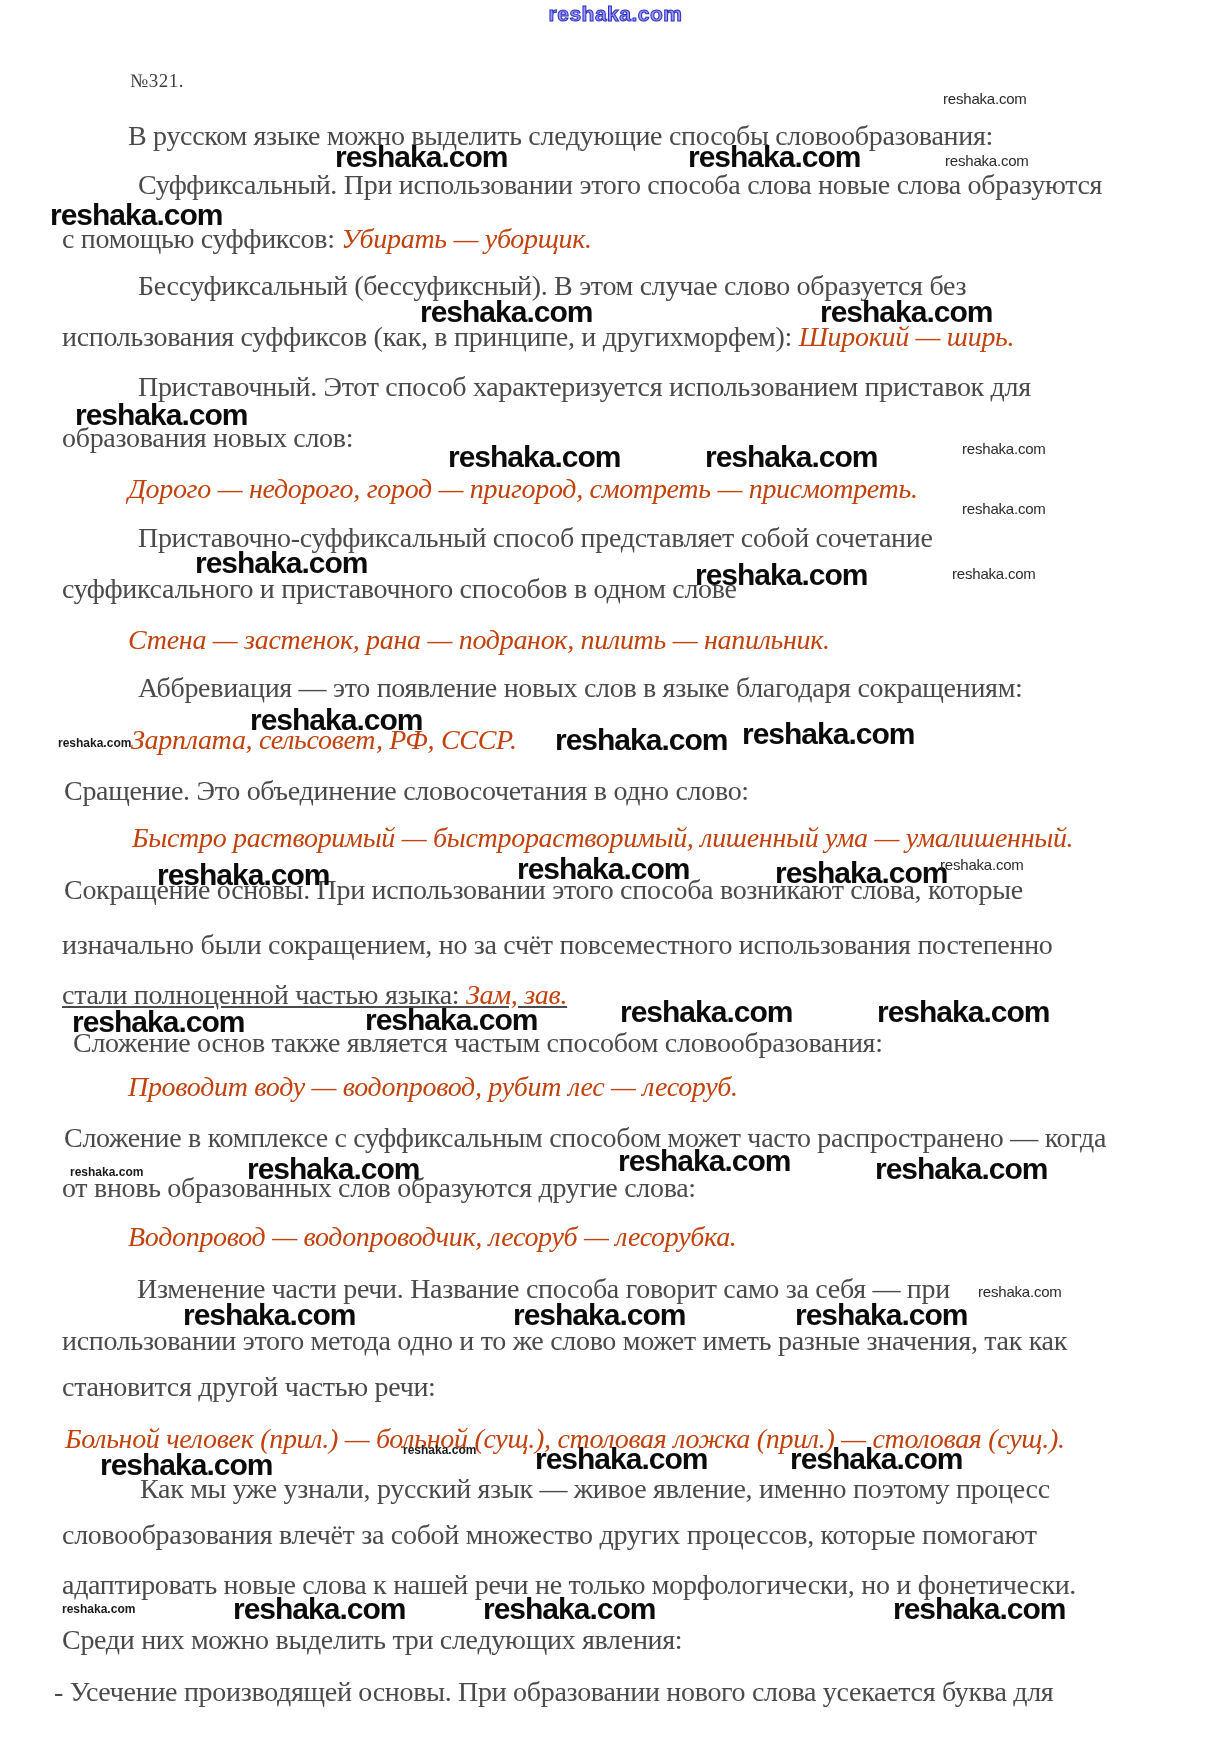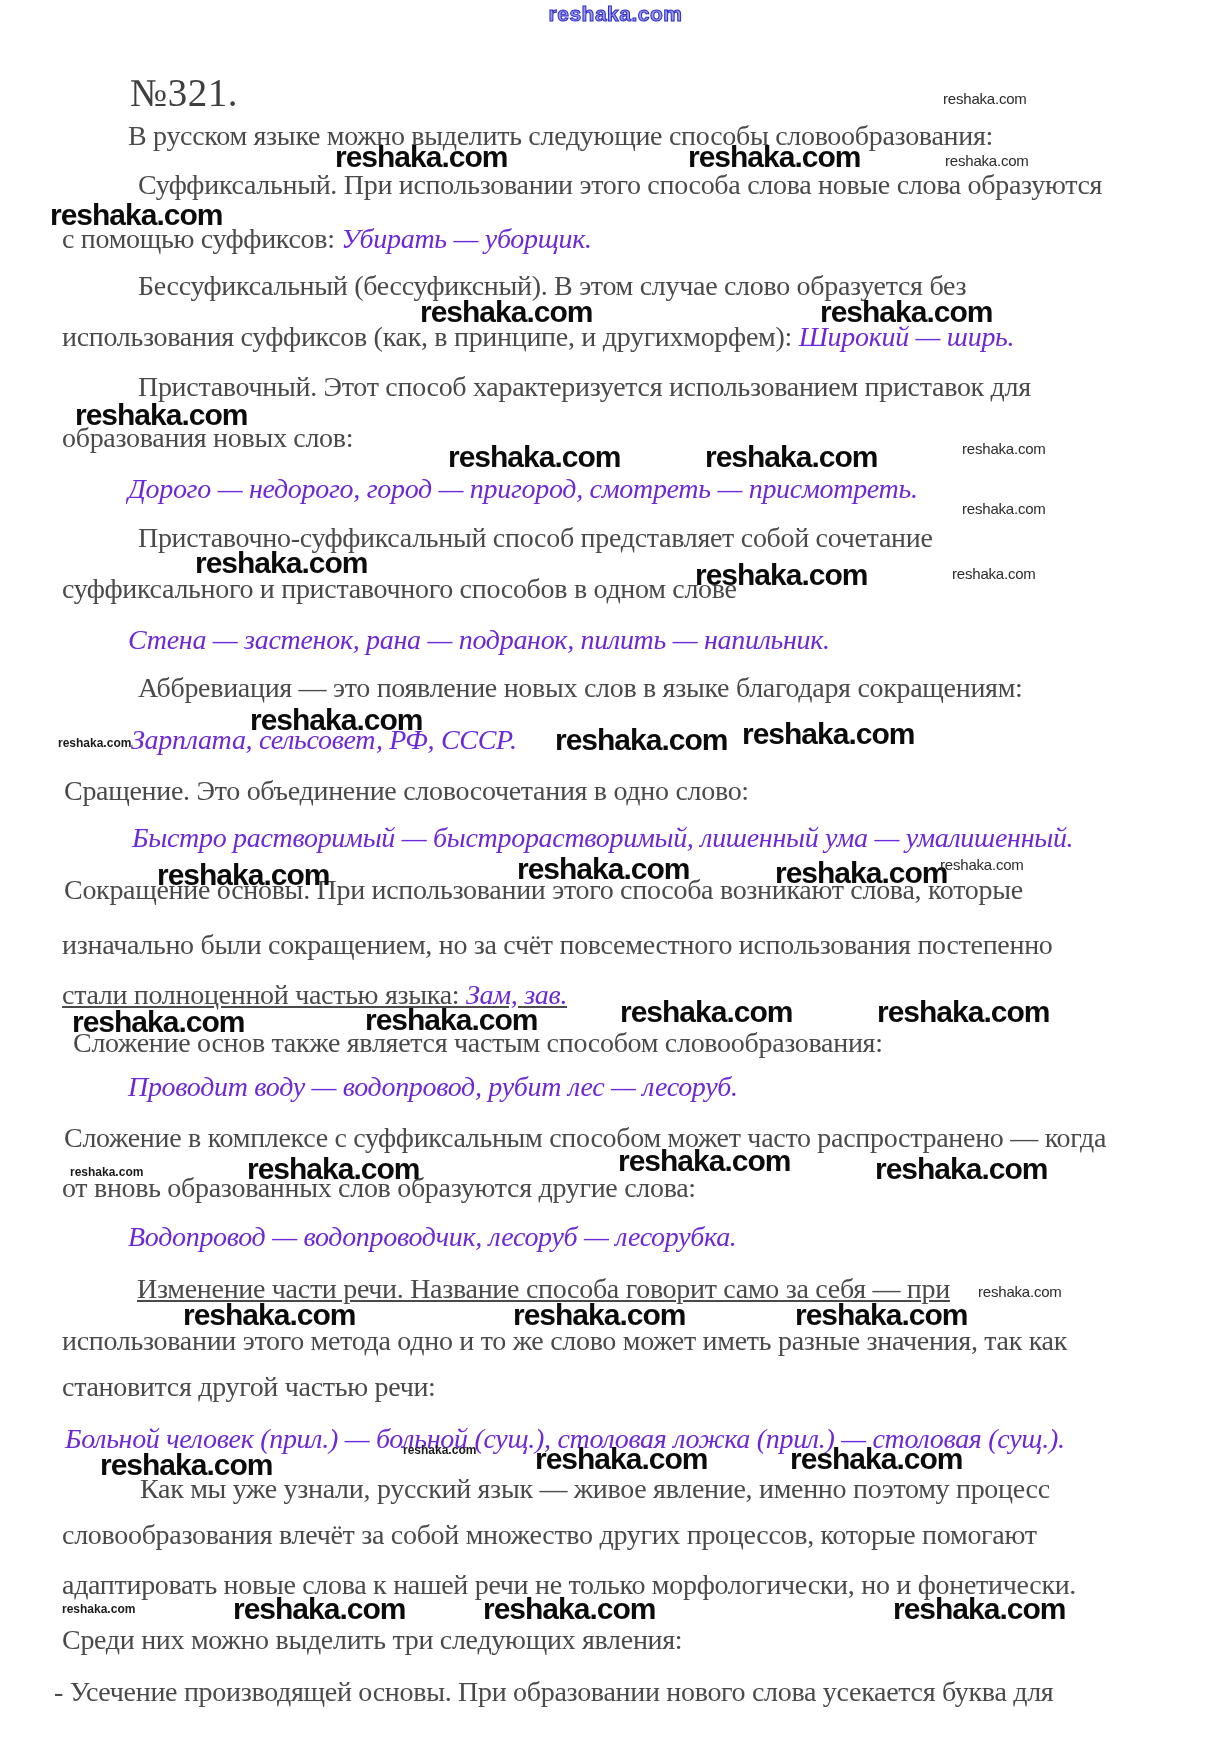--- a/index.html
+++ b/index.html
@@ -17,24 +17,24 @@
   }
   .line {
     position: absolute;
     white-space: nowrap;
     font-size: 28px;
     line-height: 30px;
     color: #4a4a4a;
     letter-spacing: -0.3px;
   }
   .line .rm { font-style: normal; color: #4a4a4a; }
-  .line .it { font-style: italic; color: #6d28d9; }
+  .line .it { font-style: italic; color: #c2410c; }
   .heading {
     position: absolute;
-    font-size: 39px;
+    font-size: 19px;
     color: #3f3f3f;
     letter-spacing: 0.5px;
   }
   .wm {
     position: absolute;
     white-space: nowrap;
     font-family: "Liberation Sans", sans-serif;
     z-index: 5;
   }
   .wm-big {
@@ -99,21 +99,21 @@
       <div class="line" style="left: 64px; top: 776px;"><span class="rm">Сращение. Это объединение словосочетания в одно слово:</span></div>
       <div class="line" style="left: 132px; top: 823px;"><span class="it">Быстро растворимый — быстрорастворимый, лишенный ума — умалишенный.</span></div>
       <div class="line" style="left: 64px; top: 875px;"><span class="rm">Сокращение основы. При использовании этого способа возникают слова, которые</span></div>
       <div class="line" style="left: 62px; top: 930px;"><span class="rm">изначально были сокращением, но за счёт повсеместного использования постепенно</span></div>
       <div class="line" style="left: 62px; top: 980px; text-decoration: underline;"><span class="rm">стали полноценной частью языка: </span><span class="it">Зам, зав.</span></div>
       <div class="line" style="left: 73px; top: 1028px;"><span class="rm">Сложение основ также является частым способом словообразования:</span></div>
       <div class="line" style="left: 128px; top: 1072px;"><span class="it">Проводит воду — водопровод, рубит лес — лесоруб.</span></div>
       <div class="line" style="left: 64px; top: 1123px;"><span class="rm">Сложение в комплексе с суффиксальным способом может часто распространено — когда</span></div>
       <div class="line" style="left: 62px; top: 1173px;"><span class="rm">от вновь образованных слов образуются другие слова:</span></div>
       <div class="line" style="left: 128px; top: 1222px;"><span class="it">Водопровод — водопроводчик, лесоруб — лесорубка.</span></div>
-      <div class="line" style="left: 137px; top: 1274px; text-decoration: underline;"><span class="rm">Изменение части речи. Название способа говорит само за себя — при</span></div>
+      <div class="line" style="left: 137px; top: 1274px;"><span class="rm">Изменение части речи. Название способа говорит само за себя — при</span></div>
       <div class="line" style="left: 62px; top: 1326px;"><span class="rm">использовании этого метода одно и то же слово может иметь разные значения, так как</span></div>
       <div class="line" style="left: 62px; top: 1372px; font-family: Liberation Serif, serif;"><span class="rm">становится другой частью речи:</span></div>
       <div class="line" style="left: 65px; top: 1424px;"><span class="it">Больной человек (прил.) — больной (сущ.), столовая ложка (прил.) — столовая (сущ.).</span></div>
       <div class="line" style="left: 140px; top: 1474px;"><span class="rm">Как мы уже узнали, русский язык — живое явление, именно поэтому процесс</span></div>
       <div class="line" style="left: 62px; top: 1520px;"><span class="rm">словообразования влечёт за собой множество других процессов, которые помогают</span></div>
       <div class="line" style="left: 62px; top: 1570px;"><span class="rm">адаптировать новые слова к нашей речи не только морфологически, но и фонетически.</span></div>
       <div class="line" style="left: 62px; top: 1625px;"><span class="rm">Среди них можно выделить три следующих явления:</span></div>
       <div class="line" style="left: 54px; top: 1677px;"><span class="rm">- Усечение производящей основы. При образовании нового слова усекается буква для</span></div>
     </div>
 

